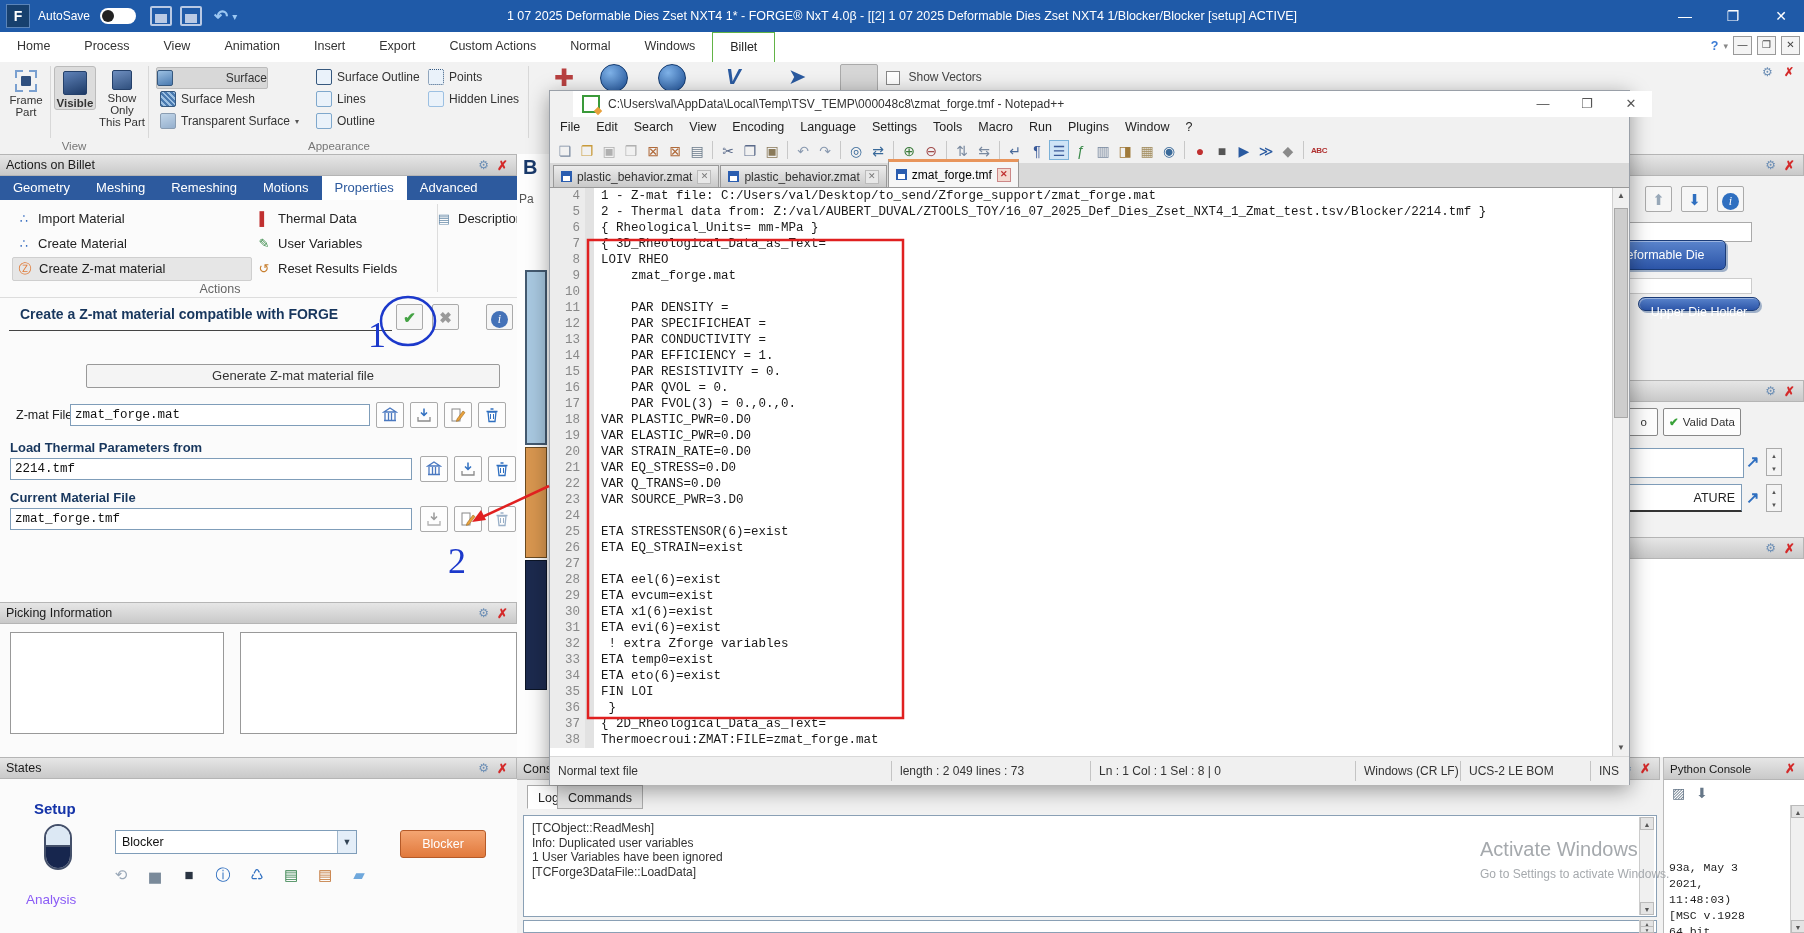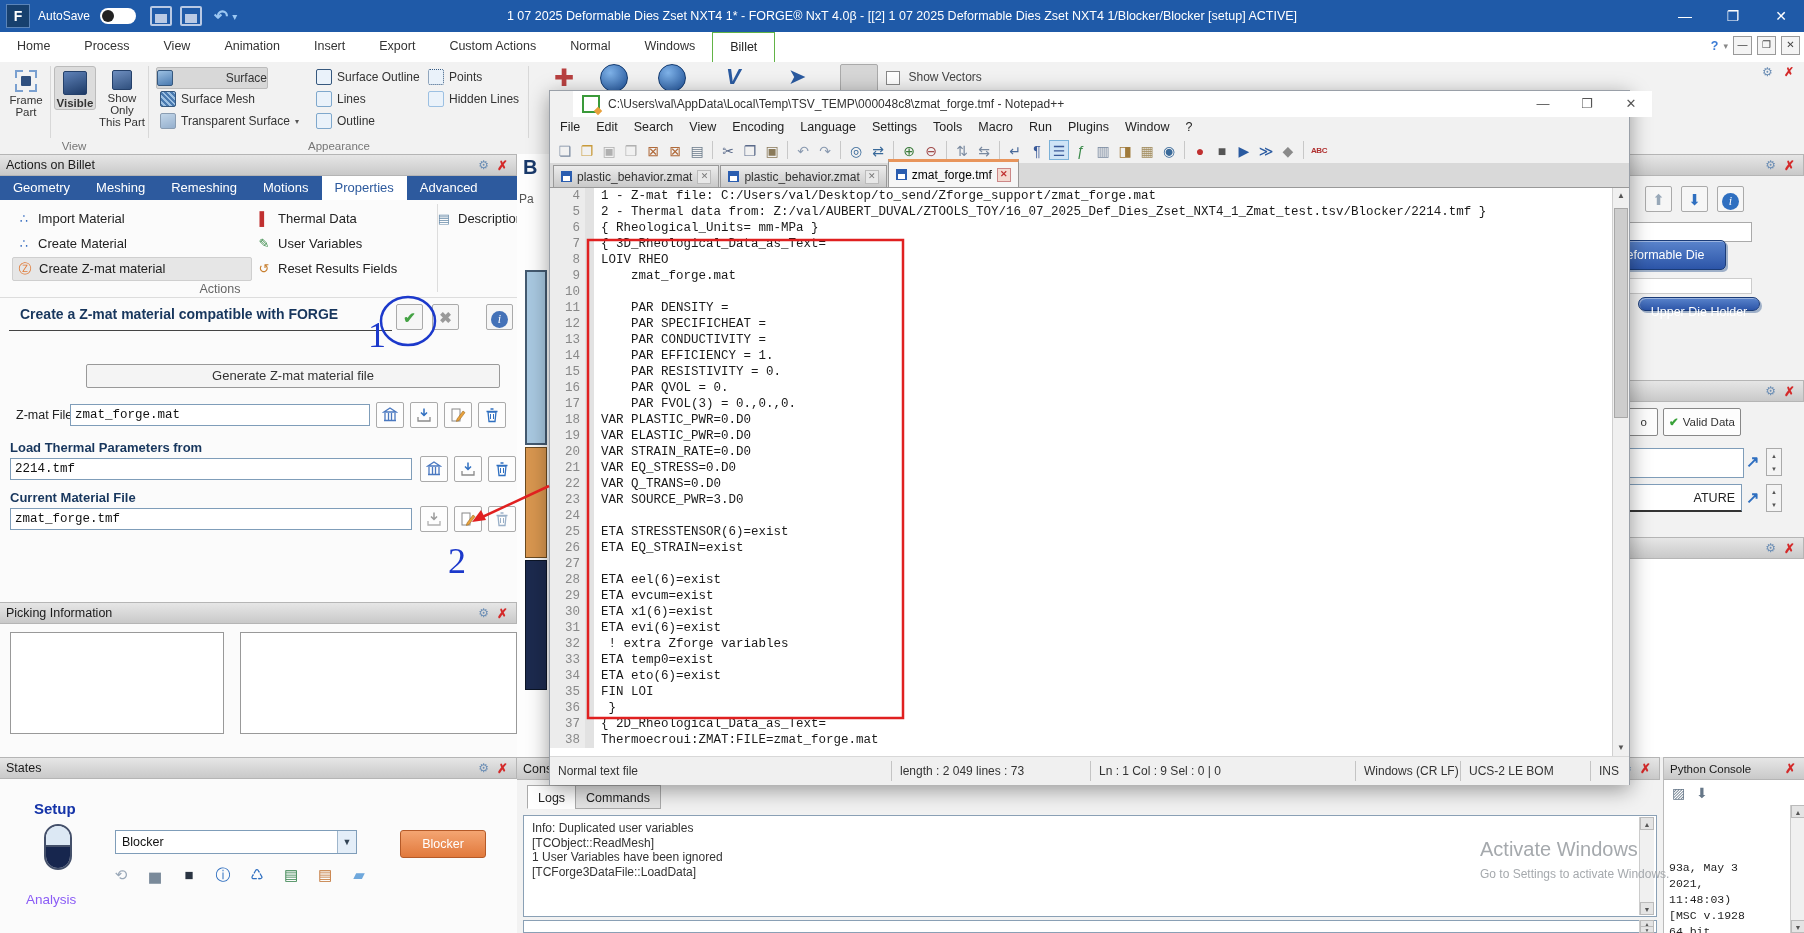--- a/index.html
+++ b/index.html
@@ -495,25 +495,25 @@
   </div>
 
   <div class="abs" id="consolepanel">
     <div class="phead abs" style="left:0;top:0;width:1143px;height:23px;">
       <span>Console</span>
       <span class="sp"></span>
       <span class="wrench">⚙</span>
       <span class="redx">✗</span>
     </div>
     <div class="ctab active" style="left:10px;top:28px;">Logs</div>
-    <div class="ctab" style="left:58px;top:28px;">Commands</div>
+    <div class="ctab" style="left:40px;top:28px;">Commands</div>
     <div id="logbox">
 
-    <div class="logline">Info: Duplicated user variables</div>
-        <div class="logline">[TCObject::ReadMesh]</div>
+    <div class="logline">[TCObject::ReadMesh]</div>
+        <div class="logline">Info: Duplicated user variables</div>
         <div class="logline">1 User Variables have been ignored</div>
         <div class="logline">[TCForge3DataFile::LoadData]</div>
       </div>
     <div class="sbv" style="left:1122px;top:60px;height:98px;">
       <div class="sbbtn">▲</div>
       <div class="sbbtn" style="position:absolute;bottom:0;">▼</div>
     </div>
     <div id="logbox2"></div>
     <div class="sbv" style="left:1122px;top:163px;height:13px;">
       <div class="sbbtn" style="height:7px;line-height:6px;font-size:5px;">▲</div>
@@ -843,21 +843,21 @@
         </div>
       </div>
     <div id="np-scroll">
       <div class="up" style="top:0;">▲</div>
       <div class="thumb"></div>
       <div class="dn" style="bottom:0;">▼</div>
     </div>
     <div id="np-status">
       <div class="seg" style="width:342px;">Normal text file</div>
       <div class="seg" style="width:199px;">length : 2 049   lines : 73</div>
-      <div class="seg" style="width:265px;">Ln : 1   Col : 9   Sel : 0 | 0</div>
+      <div class="seg" style="width:265px;">Ln : 1   Col : 1   Sel : 8 | 0</div>
       <div class="seg" style="width:105px;">Windows (CR LF)</div>
       <div class="seg" style="width:130px;">UCS-2 LE BOM</div>
       <div class="seg" style="width:38px;border-right:none;">INS</div>
     </div>
   </div>
 
   <svg class="abs" id="overlay" viewBox="0 0 1804 933">
     <rect x="588" y="240" width="315" height="478" fill="none" stroke="#e02020" stroke-width="2.5"></rect>
     <ellipse cx="408" cy="321" rx="27" ry="24" fill="none" stroke="#1c39cb" stroke-width="2.5"></ellipse>
     <text x="368" y="347" font-family="Liberation Serif, serif" font-size="36" fill="#1c39cb">1</text>

